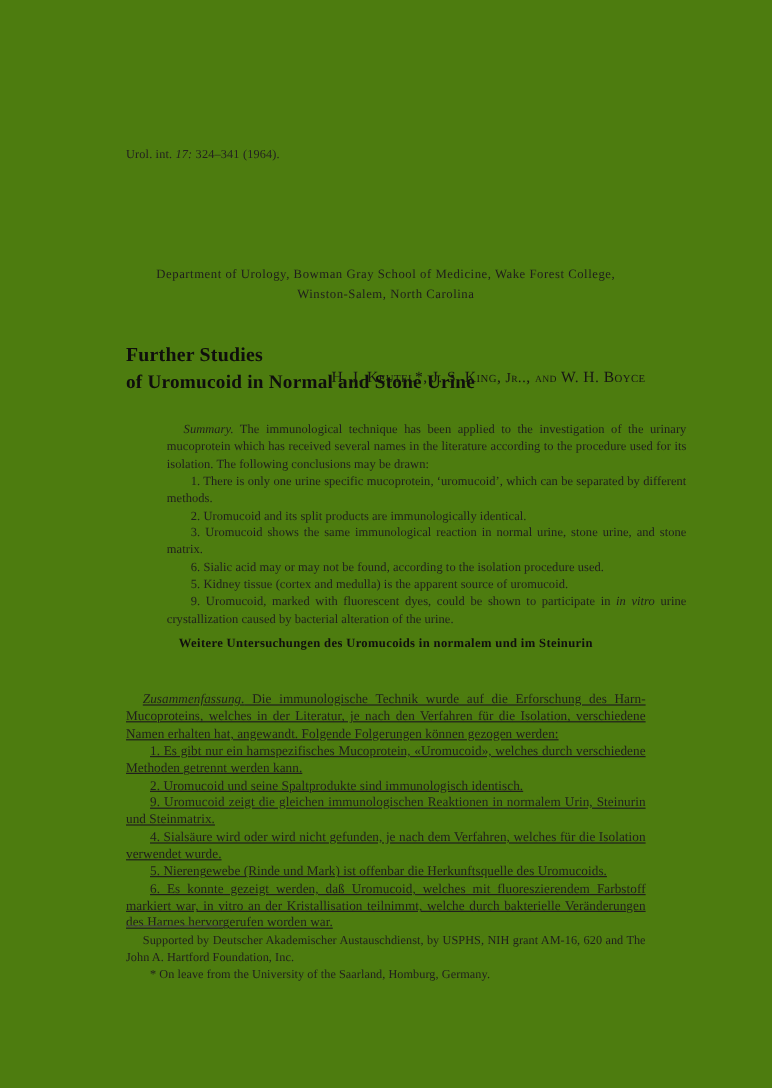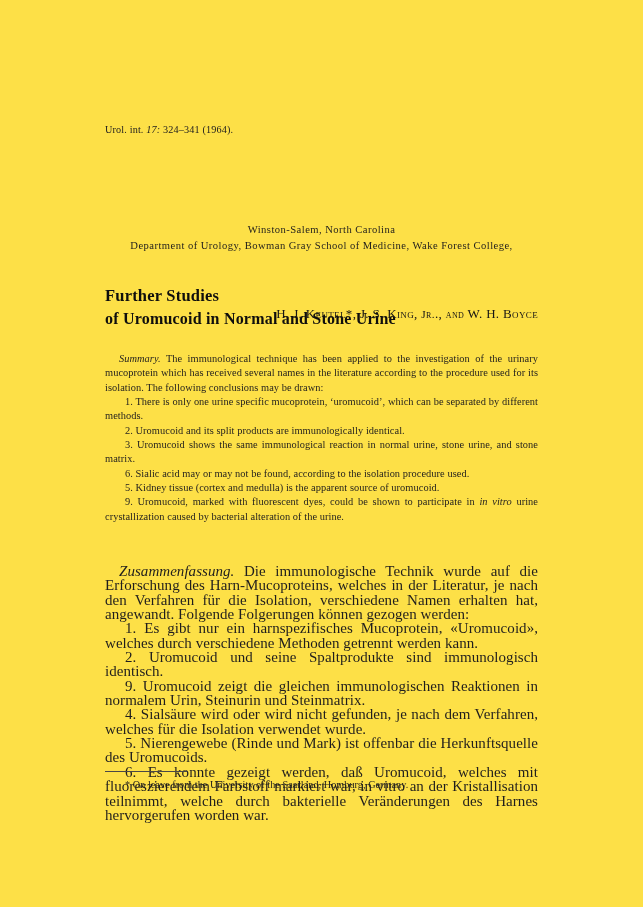--- a/index.html
+++ b/index.html
@@ -14,21 +14,21 @@
     position: relative;
     overflow: hidden;
     font-family: "Liberation Serif", "DejaVu Serif", serif;
     color: #1a1a1a;
     -webkit-font-smoothing: antialiased;
   }
 
   .page {
     position: absolute;
     inset: 0;
-    background: #fde047;
+    background: #4d7c0f;
   }
 
   
   .col {
     position: absolute;
     left: 105px;
     width: 433px;           
   }
 
   
@@ -85,28 +85,30 @@
   }
 
   
   .body-en {
     top: 352px;
     font-size: 10.4px;
     line-height: 14.35px;
     text-align: justify;
     letter-spacing: 0.05px;
     color: #201e1d;
+    margin-left: 34px;
   }
   .body-de {
-    top: 564px;
-    font-size: 15px;
+    top: 576px;
+    font-size: 11px;
     line-height: 14.35px;
     text-align: justify;
     letter-spacing: 0.05px;
     color: #201e1d;
+    text-decoration: underline;
   }
   .p-ind    { text-indent: 14px; margin: 0; }
   .p-num    { text-indent: 20px; margin: 0; }
   .it       { font-style: italic; }
 
   
   .subhead {
     top: 531px;
     text-align: center;
     font-weight: bold;
@@ -139,22 +141,22 @@
 
 <div class="page">
 
   <div class="col citation">
     <span>Urol. int.</span>
     <span class="vol">17:</span>
     <span>324–341 (1964).</span>
   </div>
 
   <div class="col affiliation">
+    <div>Department of Urology, Bowman Gray School of Medicine, Wake Forest College,</div>
     <div>Winston-Salem, North Carolina</div>
-    <div>Department of Urology, Bowman Gray School of Medicine, Wake Forest College,</div>
   </div>
 
   <h1 class="col title">
     <div>Further Studies</div>
     <div class="line2">of Uromucoid in Normal and Stone Urine</div>
   </h1>
 
   <div class="col authors">
     <span>H. J. </span><span class="sc">Keutel</span><span>*, </span><span>J. S. </span><span class="sc">King</span>, <span class="scs">Jr.</span>., <span class="scs">and</span><span> W. H. </span><span class="sc">Boyce</span>
   </div>
@@ -162,30 +164,32 @@
   <div class="col body-en">
     <p class="p-ind"><span class="it">Summary.</span><span> The immunological technique has been applied to the investigation of the urinary mucoprotein which has received several names in the literature according to the procedure used for its isolation. The following conclusions may be drawn:</span></p>
     <p class="p-num">1. There is only one urine specific mucoprotein, ‘uromucoid’, which can be separated by different methods.</p>
     <p class="p-num">2. Uromucoid and its split products are immunologically identical.</p>
     <p class="p-num">3. Uromucoid shows the same immunological reaction in normal urine, stone urine, and stone matrix.</p>
     <p class="p-num">6. Sialic acid may or may not be found, according to the isolation procedure used.</p>
     <p class="p-num">5. Kidney tissue (cortex and medulla) is the apparent source of uromucoid.</p>
     <p class="p-num"><span>9. Uromucoid, marked with fluorescent dyes, could be shown to participate in </span><span class="it">in vitro</span><span> urine crystallization caused by bacterial alteration of the urine.</span></p>
   </div>
 
+  <div class="col subhead">Weitere Untersuchungen des Uromucoids in normalem und im Steinurin</div>
 
   <div class="col body-de">
     <p class="p-ind"><span class="it">Zusammenfassung.</span><span> Die immunologische Technik wurde auf die Erforschung des Harn-Mucoproteins, welches in der Literatur, je nach den Verfahren für die Isolation, verschiedene Namen erhalten hat, angewandt. Folgende Folgerungen können gezogen werden:</span></p>
     <p class="p-num">1. Es gibt nur ein harnspezifisches Mucoprotein, «Uromucoid», welches durch verschiedene Methoden getrennt werden kann.</p>
     <p class="p-num">2. Uromucoid und seine Spaltprodukte sind immunologisch identisch.</p>
     <p class="p-num">9. Uromucoid zeigt die gleichen immunologischen Reaktionen in normalem Urin, Steinurin und Steinmatrix.</p>
     <p class="p-num">4. Sialsäure wird oder wird nicht gefunden, je nach dem Verfahren, welches für die Isolation verwendet wurde.</p>
     <p class="p-num">5. Nierengewebe (Rinde und Mark) ist offenbar die Herkunftsquelle des Uromucoids.</p>
     <p class="p-num">6. Es konnte gezeigt werden, daß Uromucoid, welches mit fluoreszierendem Farbstoff markiert war, in vitro an der Kristallisation teilnimmt, welche durch bakterielle Veränderungen des Harnes hervorgerufen worden war.</p>
   </div>
 
   <div class="footrule"></div>
 
   <div class="col footnote">
+    <p class="p-ind">Supported by Deutscher Akademischer Austauschdienst, by USPHS, NIH grant AM-16, 620 and The John A. Hartford Foundation, Inc.</p>
     <p class="p-num last">* On leave from the University of the Saarland, Homburg, Germany.</p>
   </div>
 
 </div>
 
 </body></html>

